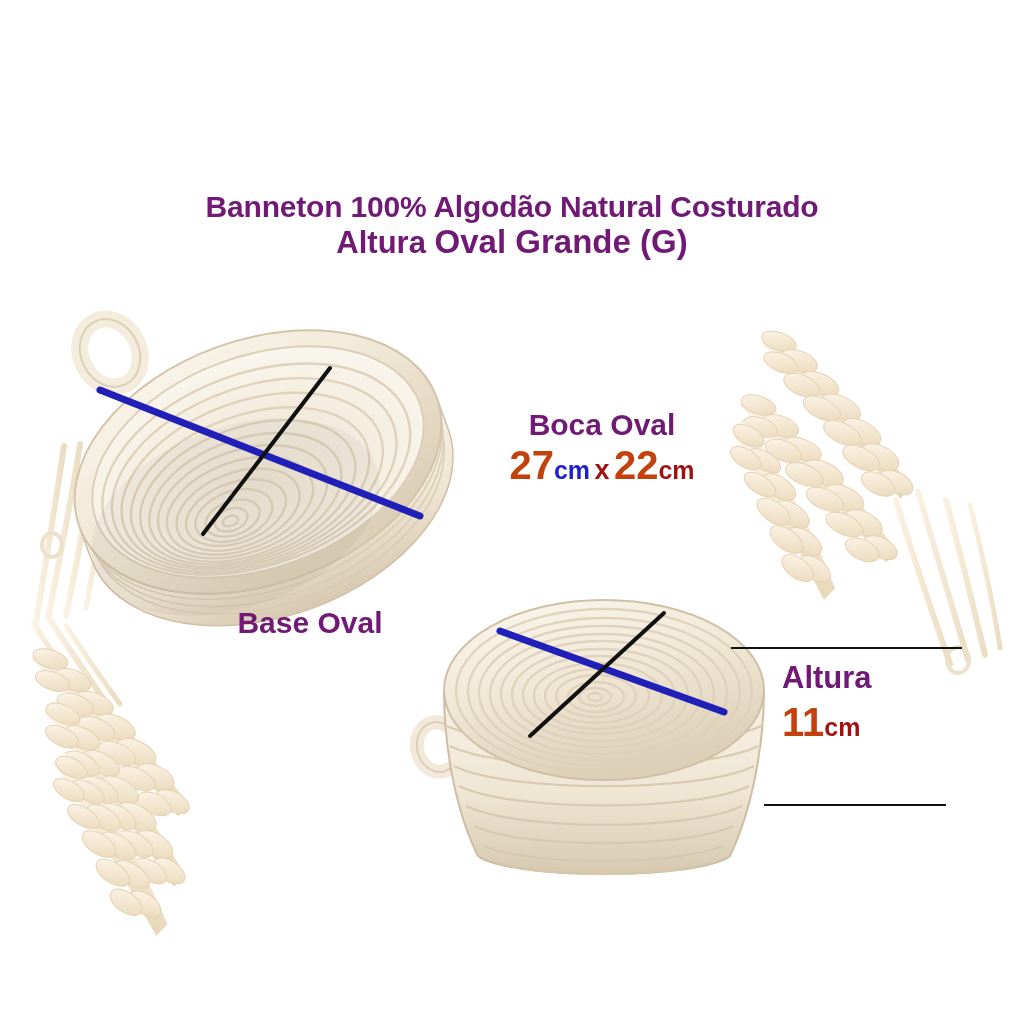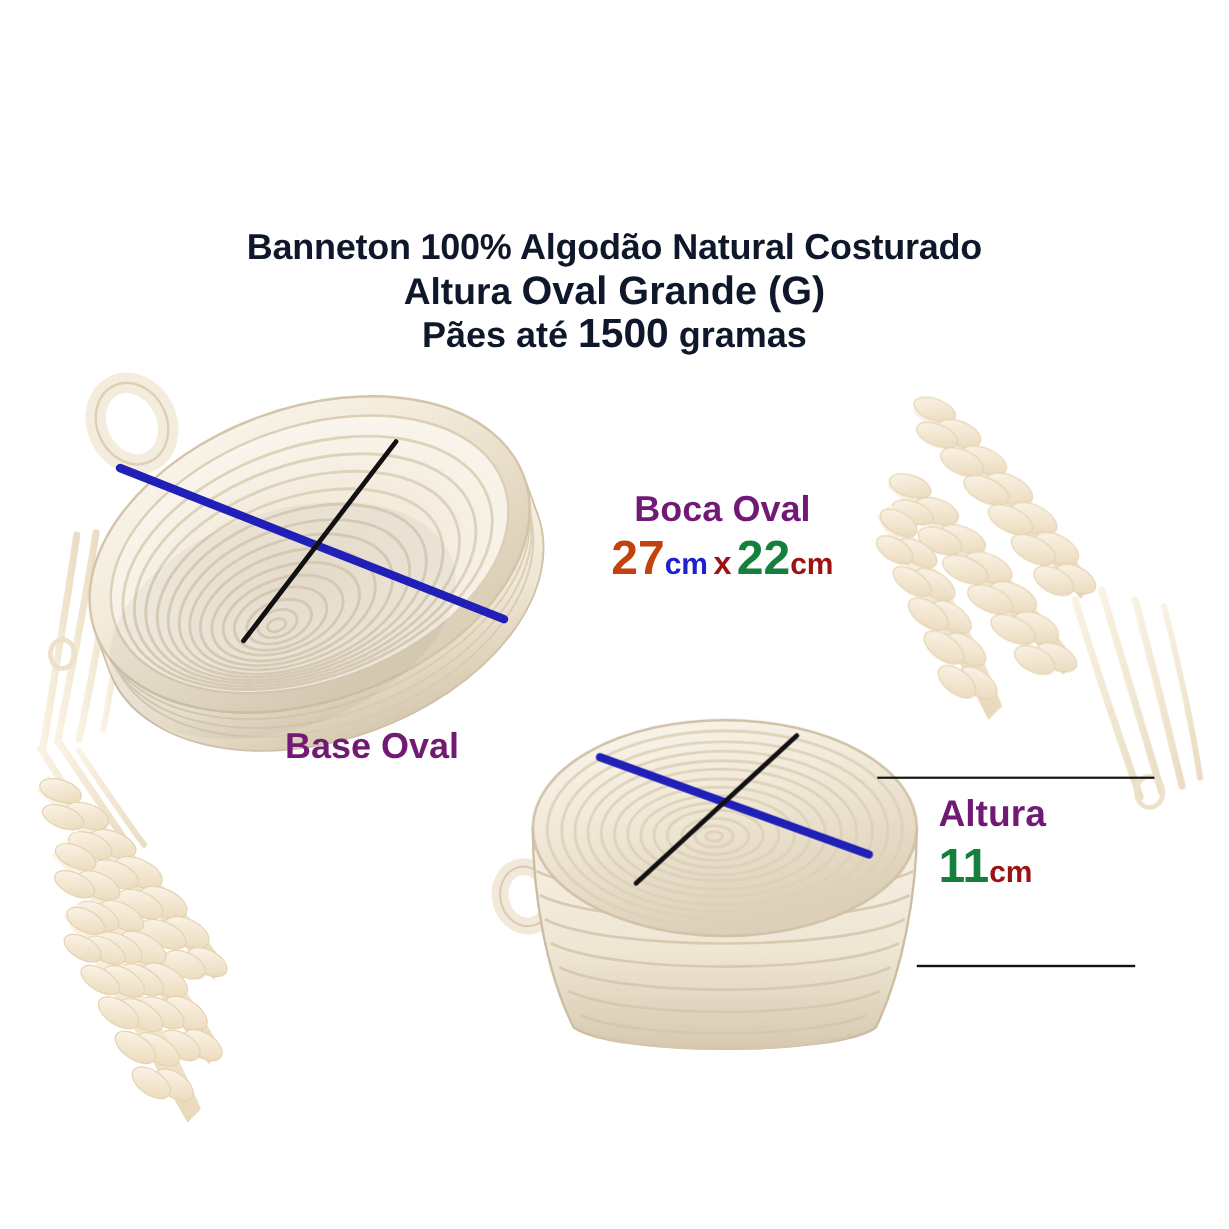--- a/index.html
+++ b/index.html
@@ -22,22 +22,22 @@
     left: 0;
     top: 192px;
     width: 1024px;
     text-align: center;
     line-height: 1.03;
   }
   .title-line {
     display: block;
     white-space: nowrap;
   }
-  .t-red   { color: #0f172a; font-weight: bold; }
-  .t-black { color: #0f172a; font-weight: bold; }
+  .t-red   { color: #701a75; font-weight: bold; }
+  .t-black { color: #701a75; font-weight: bold; }
   .line1 { font-size: 30px; letter-spacing: -0.2px; }
   .line2 { font-size: 31px; margin-top: 2px; }
   .line2 .t-black { font-size: 33px; }
   .line3 { font-size: 30px; margin-top: 2px; }
   .line3 .t-black { font-size: 34px; }
 
   
   .caption { position: absolute; white-space: nowrap; }
   .cap-title {
     display: block;
@@ -47,21 +47,21 @@
     text-align: center;
   }
   .cap-value {
     display: block;
     text-align: center;
     margin-top: 3px;
     line-height: 1;
   }
   .num-blue  { color: #c2410c; font-weight: bold; font-size: 40px; }
   .unit-blue { color: #2020cc; font-weight: bold; font-size: 25px; }
-  .num-black { color: #15803d; font-weight: bold; font-size: 40px; }
+  .num-black { color: #c2410c; font-weight: bold; font-size: 40px; }
   .unit-red  { color: #9d1212; font-weight: bold; font-size: 25px; }
   .sep-red   { color: #9d1212; font-weight: bold; font-size: 27px; }
 
   #caption-boca { left: 452px; top: 408px; width: 300px; }
   #caption-base { left: 160px; top: 606px; width: 300px; }
   #caption-altura { left: 782px; top: 660px; width: 190px; }
   #caption-altura .cap-title { font-size: 31px; text-align: left; }
   #caption-altura .cap-value { text-align: left; margin-top: 6px; }
 
   
@@ -350,25 +350,20 @@
   <div id="rule-bottom" class="guide-rule"></div>
 
   <div class="title-block">
     <span class="title-line line1">
       <span class="t-red">Banneton 100% Algodão Natural Costurado</span>
     </span>
     <span class="title-line line2">
       <span class="t-red">Altura</span>
       <span class="t-black">Oval Grande (G)</span>
     </span>
-    <span class="title-line line3">
-      <span class="t-red">Pães até</span>
-      <span class="t-black">1500</span>
-      <span class="t-red">gramas</span>
-    </span>
   </div>
 
   <div class="caption" id="caption-boca">
     <span class="cap-title">Boca Oval</span>
     <span class="cap-value">
       <span class="num-blue">27</span><span class="unit-blue">cm</span>
       <span class="sep-red">x</span>
       <span class="num-black">22</span><span class="unit-red">cm</span>
     </span>
   </div>

